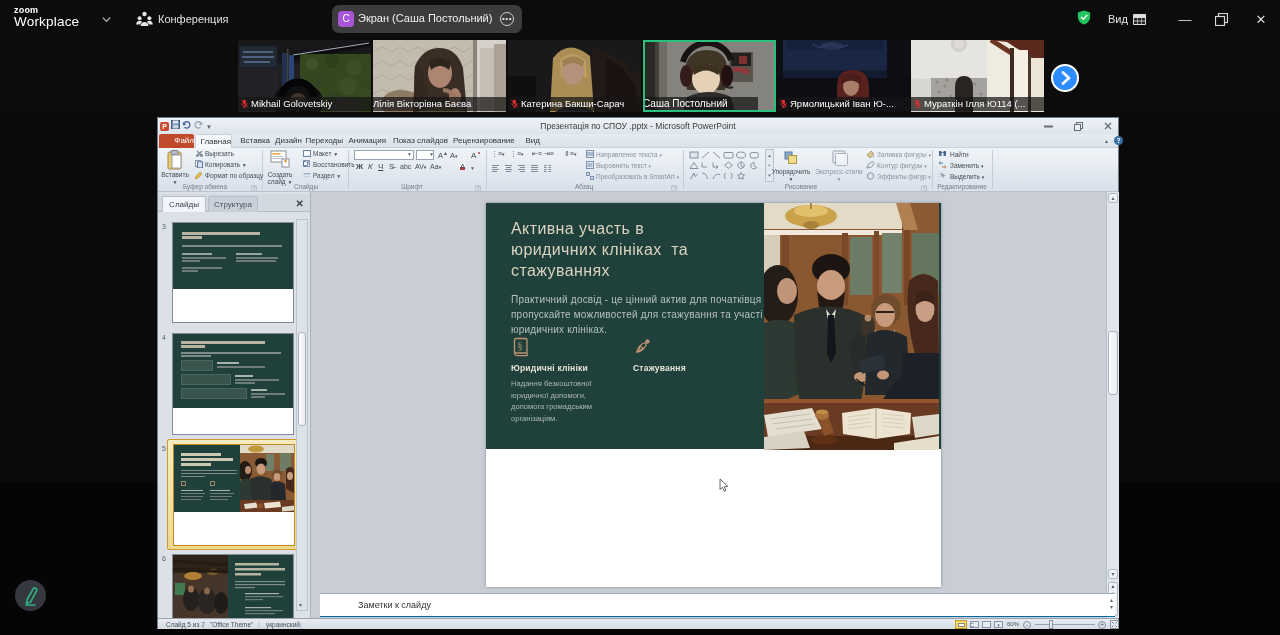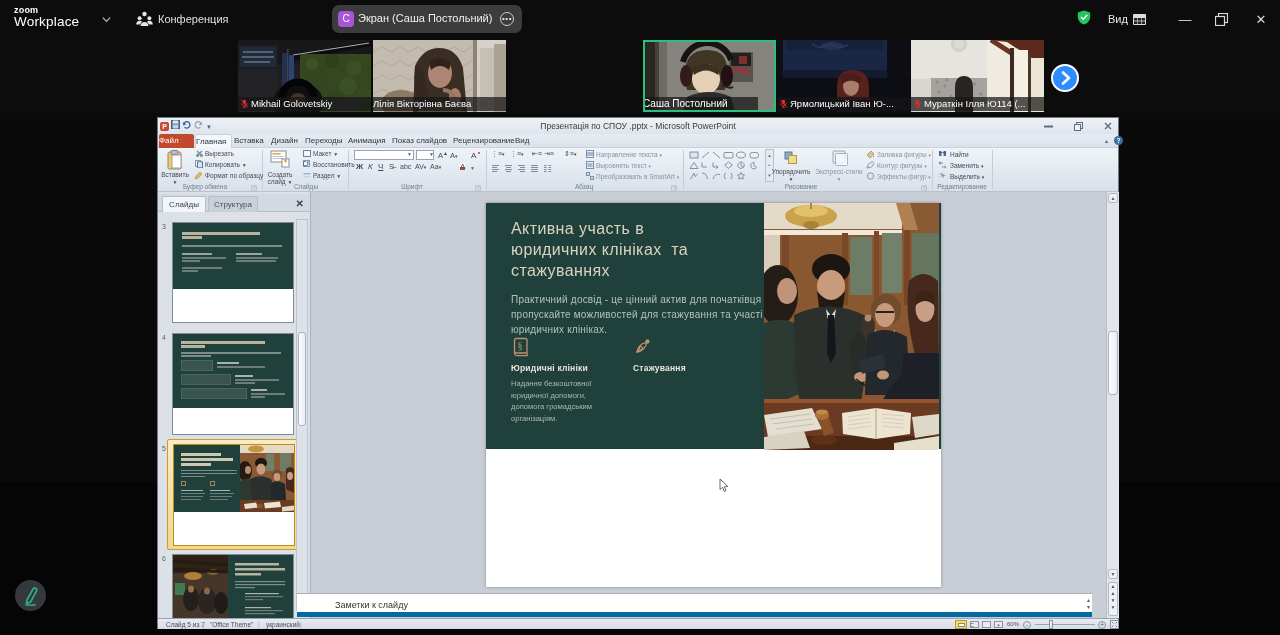--- a/index.html
+++ b/index.html
@@ -28,42 +28,42 @@
   #nextbtn { position:absolute; left:1051px; top:25px; width:28px; height:28px; background:#2d8cff; border:2px solid #fff; border-radius:50%; color:#fff; font-size:15px; font-weight:bold; text-align:center; line-height:24px; }
 
   
   #ppt { position:absolute; left:157px; top:117px; width:962px; height:512px; background:#e5e5e5; border:1px solid #707a88; }
   
   #ptitle { position:absolute; left:0; top:0; width:960px; height:16px; background:linear-gradient(#eef2f6,#dde4ec); color:#3a3a3a; font-size:8.5px; text-align:center; line-height:16px; }
   .qat { position:absolute; top:2px; height:12px; font-size:9px; }
   .wctl { position:absolute; top:3px; color:#555; font-size:9px; line-height:10px; text-align:center; }
   
   #ptabs { position:absolute; left:0; top:16px; width:960px; height:14px; background:linear-gradient(#e7ecf2,#dbe2ea); border-bottom:1px solid #c9d1da; }
-  .tab { position:absolute; top:0; height:14px; color:#33373e; font-size:8px; line-height:14px; text-align:left; }
+  .tab { position:absolute; top:0; height:14px; color:#33373e; font-size:8px; line-height:14px; text-align:right; }
   .tab.file { background:#c24a2c; color:#fff; border-radius:2px 2px 0 0; }
   .tab.active { background:#f4f8fb; border:1px solid #c9d1da; border-bottom:none; border-radius:2px 2px 0 0; }
   
   #ribbon { position:absolute; left:0; top:30px; width:960px; height:44px; background:linear-gradient(#f0f4f8,#dfe6ee 70%,#d8e0e9); border-bottom:1px solid #b9c2cd; }
   .rsep { position:absolute; top:2px; width:1px; height:39px; background:#c6cdd7; }
   .rlabel { position:absolute; top:35px; height:8px; color:#727d8b; font-size:6.5px; text-align:center; width:80px; }
   .rtext { position:absolute; color:#444b56; font-size:6.5px; line-height:7px; white-space:nowrap; }
   .rbig { position:absolute; color:#444b56; font-size:6.5px; text-align:center; }
 
   
   #content { position:absolute; left:0; top:74px; width:960px; height:437px; background:#c9ced6; }
   
   #lpanel { position:absolute; left:0; top:0; width:153px; height:426px; background:#dce1e8; border-right:1px solid #aab2bd; }
   #ltabs { position:absolute; left:0; top:2px; width:152px; height:18px; background:#d3d9e1; border-bottom:1px solid #b6bec9; }
   .ltab { position:absolute; top:2px; height:16px; font-size:8px; line-height:16px; text-align:center; color:#3a3f48; }
   .thumb { position:absolute; left:14px; width:122px; background:#fff; border:1px solid #828a96; }
   .tnum { position:absolute; left:4px; width:8px; color:#5a626e; font-size:7px; }
   
   #slide { position:absolute; left:328px; top:11px; width:455px; height:384px; background:#fff; box-shadow:0 0 3px rgba(0,0,0,.35); }
   
-  #notes { position:absolute; left:139px; top:401px; width:795px; height:24px; background:#fff; border-top:1px solid #a7afba; border-bottom:5px solid #0369a1; color:#333; font-size:9px; }
+  #notes { position:absolute; left:162px; top:401px; width:795px; height:24px; background:#fff; border-top:1px solid #a7afba; border-bottom:1px solid #0369a1; color:#333; font-size:9px; }
   #sbar { position:absolute; left:0; top:500px; width:960px; height:11px; background:linear-gradient(#e8ecf1,#d6dde5); border-top:1px solid #9aa4b1; color:#4a4f58; font-size:6.5px; line-height:11px; }
 
   
   #pencil { position:absolute; left:15px; top:580px; width:31px; height:31px; background:#35383e; border-radius:50%; }
 </style>
 </head>
 <body>
 <div id="stage">
 
   <div id="topbar">
@@ -159,20 +159,38 @@
         <ellipse cx="28" cy="64" rx="20" ry="14" fill="#8d7a62"></ellipse>
         <path d="M42 26 Q50 8 66 8 Q84 8 90 28 L94 72 L40 72 Z" fill="#3a2d24"></path>
         <path d="M42 26 Q40 48 44 66 L58 72 L50 30z" fill="#342821"></path>
         <ellipse cx="67" cy="33" rx="12" ry="15" fill="#ad8673"></ellipse>
         <path d="M56 22 q11-9 22 1 l-2 7 q-9-8-18 0z" fill="#2e241d"></path>
         <path d="M44 72 q24-18 48-2 l1 2z" fill="#55503f"></path>
         <ellipse cx="82" cy="57" rx="6" ry="9" fill="#a47e68"></ellipse>
         <path d="M70 50 q8 0 12 8" stroke="#9a7560" stroke-width="4" fill="none"></path>
       </svg>
       <div class="vlabel" style="width:133px;">Лілія Вікторівна Баєва</div>
+    </div>
+    <div class="vid" style="left:508px;" id="v3">
+      <svg width="133" height="72" viewBox="0 0 133 72" preserveAspectRatio="none">
+        <rect width="133" height="72" fill="#19191b"></rect>
+        <path d="M84 8 Q112 14 124 32 L133 28 V72 H84z" fill="#221a16"></path>
+        <path d="M98 18 Q116 26 126 44 L133 72 H98z" fill="#191210"></path>
+        <rect x="0" y="36" width="28" height="36" fill="#0f0f11"></rect>
+        <path d="M45 18 Q60 -2 82 16 L86 72 L42 72 Z" fill="#ab8d55"></path>
+        <path d="M52 20 Q64 8 78 21 L79 38 Q64 30 53 38 Z" fill="#bd9e62"></path>
+        <ellipse cx="65" cy="31" rx="11" ry="14" fill="#b5917a"></ellipse>
+        <path d="M54 21 q11-9 22 0 l-1 6 q-10-8-20 0z" fill="#9c8050"></path>
+        <path d="M47 72 q18-13 38-1 l0 1z" fill="#26262a"></path>
+      </svg>
+      <div class="vlabel" style="width:133px;"><svg class="mic" viewBox="0 0 10 10">
+            <rect x="3.4" y="0.8" width="3.2" height="5" rx="1.6" fill="#e02d2d"></rect>
+            <path d="M2 4.5 a3 3 0 0 0 6 0 M5 7.5 v1.6 M3.4 9.3 h3.2" stroke="#e02d2d" fill="none"></path>
+            <path d="M1.5 1 L8.5 9" stroke="#e02d2d" stroke-width="1.1"></path>
+          </svg>Катерина Бакши-Сарач</div>
     </div>
     <div class="vid" style="left:777px;" id="v5">
       <svg width="133" height="72" viewBox="0 0 133 72" preserveAspectRatio="none">
         <rect width="133" height="72" fill="#0d0f15"></rect>
         <rect x="6" y="0" width="104" height="34" fill="#1a2744"></rect>
         <rect x="10" y="0" width="96" height="10" fill="#15203a"></rect>
         <ellipse cx="55" cy="6" rx="12" ry="4" fill="#243150"></ellipse>
         <path d="M35 4 l8 4 10-4 10 4 8-3" stroke="#2a3a5e" stroke-width="1.5" fill="none"></path>
         <rect x="6" y="30" width="104" height="8" fill="#121b30"></rect>
         <rect x="0" y="38" width="133" height="34" fill="#0c0e14"></rect>

